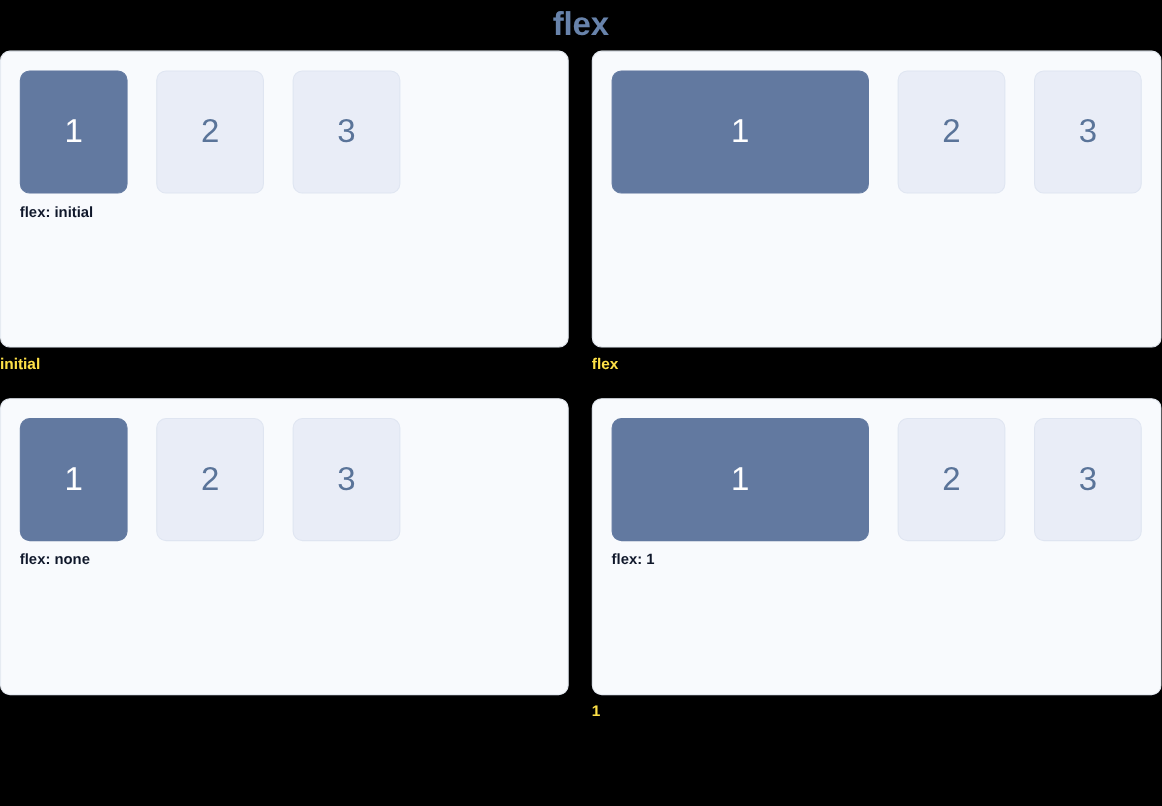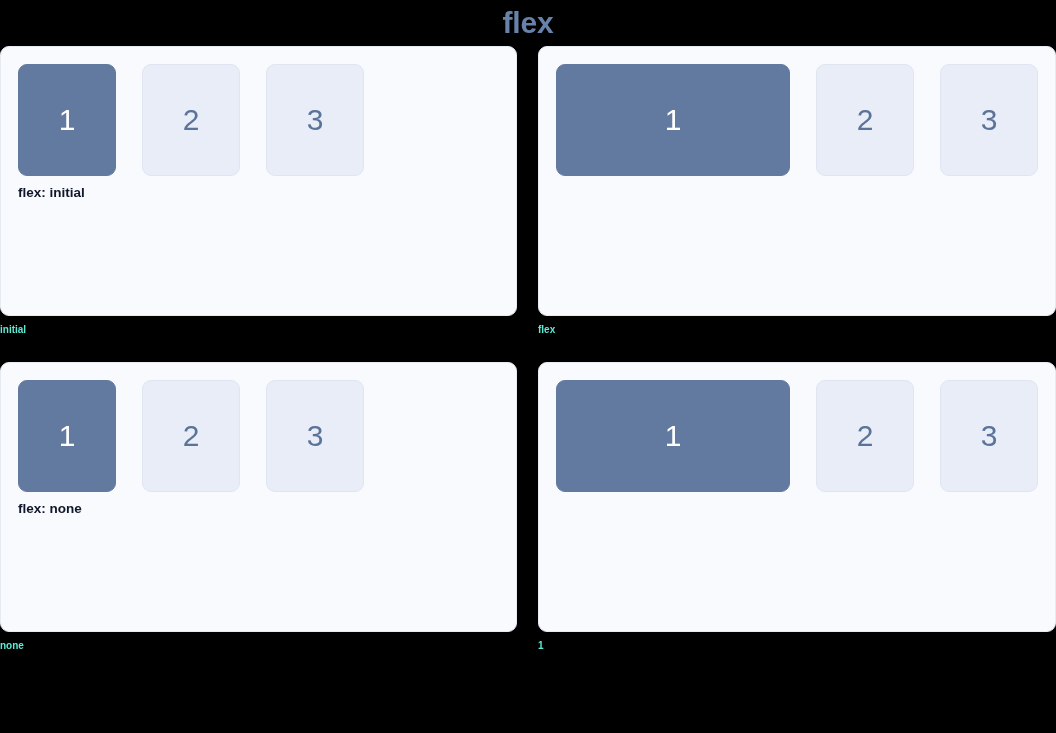--- a/index.html
+++ b/index.html
@@ -98,24 +98,24 @@
   .code-label {
     margin-top: 8px;
     font-size: 13.5px;
     line-height: 18px;
     font-weight: bold;
     color: #0f172a;
   }
 
   .caption {
     margin-top: 4px;
-    font-size: 10px;
+    font-size: 14px;
     line-height: 20px;
     font-weight: bold;
-    color: #5eead4;
+    color: #fde047;
     padding-left: 0;
   }
 </style>
 </head>
 <body>
 
 <div class="page">
 
   <h1 class="page-title">flex</h1>
 
@@ -164,34 +164,34 @@
           </div>
           <div class="box">
             <span>2</span>
           </div>
           <div class="box">
             <span>3</span>
           </div>
         </div>
         <div class="code-label">flex: none</div>
       </div>
-      <div class="caption">none</div>
     </div>
 
     <div class="demo-cell">
       <div class="panel">
         <div class="boxes">
           <div class="box is-primary mode-1">
             <span>1</span>
           </div>
           <div class="box">
             <span>2</span>
           </div>
           <div class="box">
             <span>3</span>
           </div>
         </div>
+        <div class="code-label">flex: 1</div>
       </div>
       <div class="caption">1</div>
     </div>
   </div>
 
 </div>
 
 </body></html>

